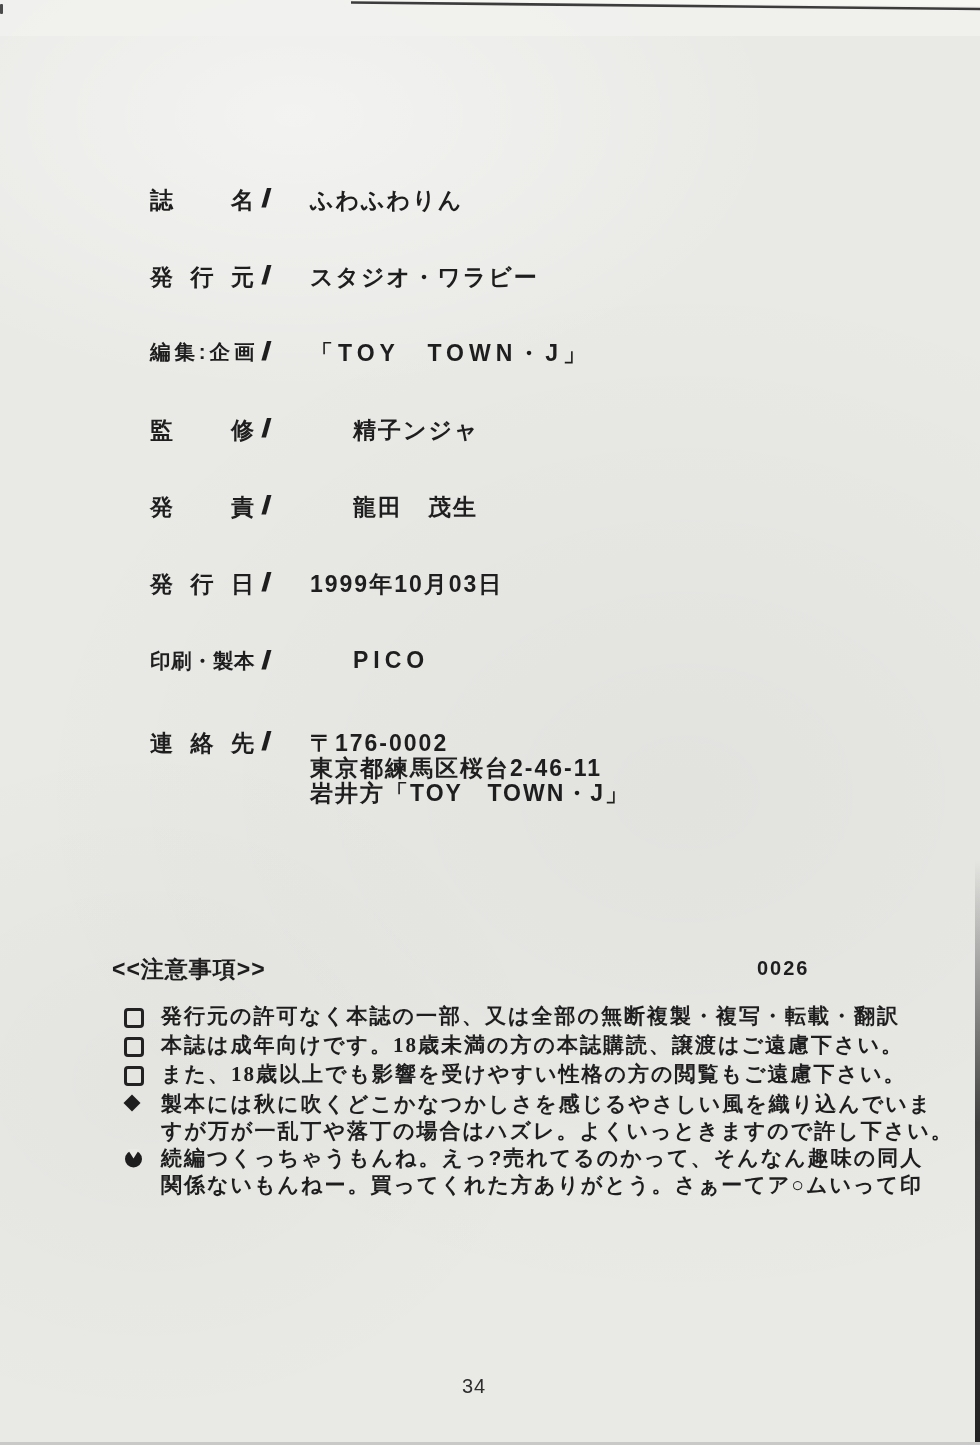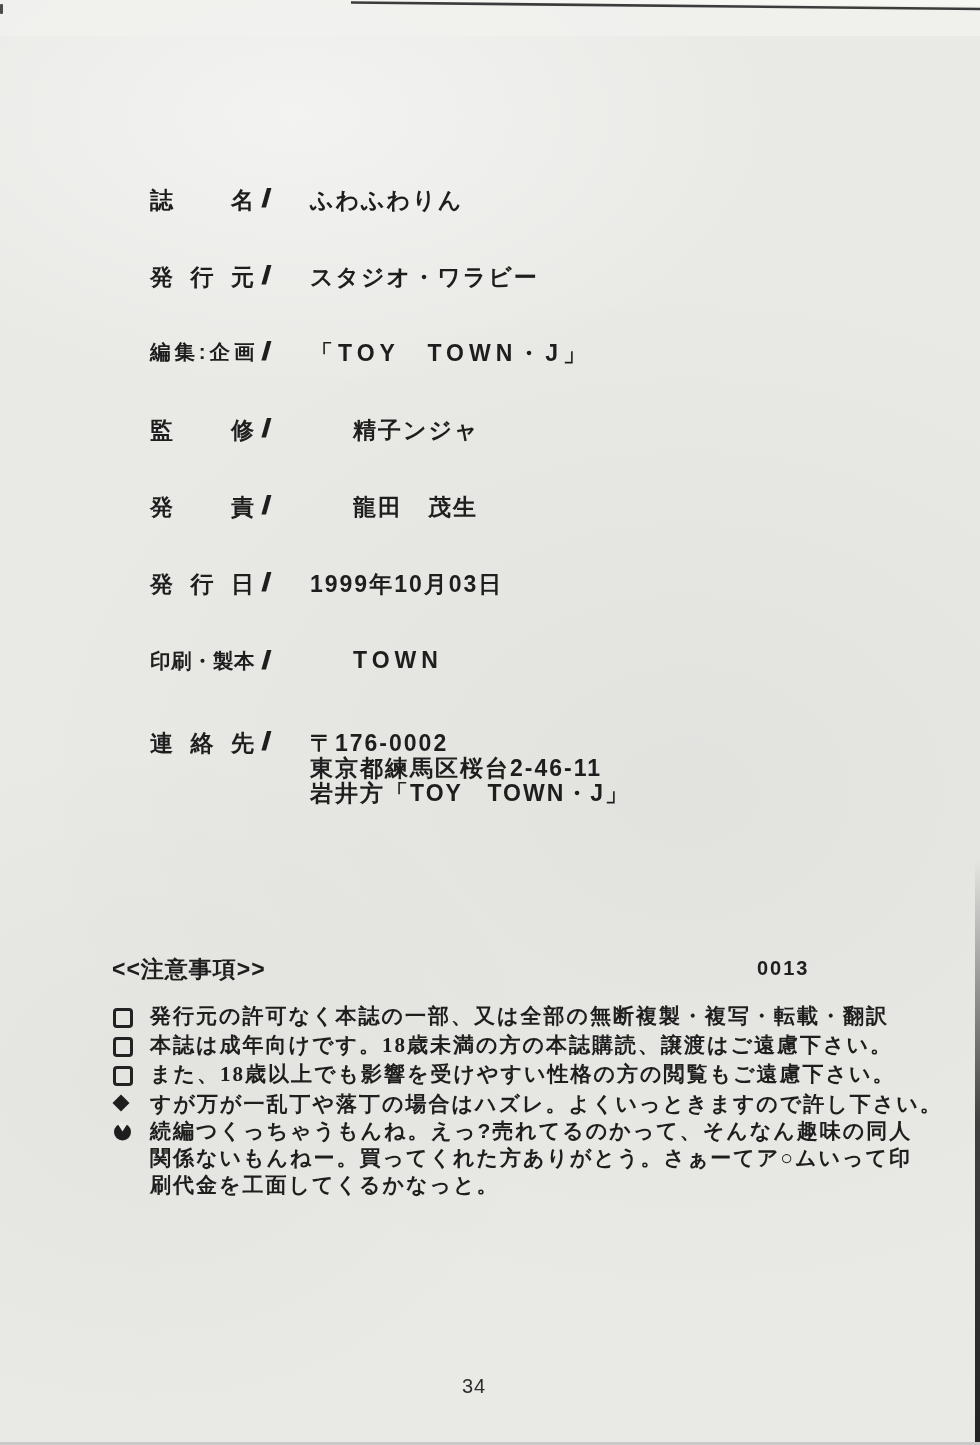--- a/index.html
+++ b/index.html
@@ -58,21 +58,21 @@
 
   
   .nheading {
     position:absolute; left:112px; top:954px;
     font-size:23px; font-weight:bold; letter-spacing:1px;
   }
   .ncode {
     position:absolute; left:757px; top:957px;
     font-size:20px; font-weight:bold; letter-spacing:2px;
   }
-  .nlist { position:absolute; left:113px; top:1003px; width:800px; }
+  .nlist { position:absolute; left:124px; top:1003px; width:800px; }
   .nitem { display:flex; align-items:flex-start; }
   .nbullet { flex:0 0 37px; width:37px; padding-top:5px; }
   .nline {
     font-size:21px; line-height:27px; font-weight:bold;
     letter-spacing:2px; white-space:nowrap;
   }
   .serif .nline { font-family:"Liberation Serif", serif; }
   .sans  .nline { font-family:"Liberation Sans", sans-serif; }
   .sq {
     display:inline-block; width:14px; height:14px;
@@ -130,32 +130,32 @@
     <span class="cvalue indent2">龍田　茂生</span>
   </div>
   <div class="crow" style="top:569px">
     <span class="clabel">発行日</span>
     <span class="csep">/</span>
     <span class="cvalue">1999年10月03日</span>
   </div>
   <div class="crow" style="top:647px">
     <span class="clabel small">印刷・製本</span>
     <span class="csep">/</span>
-    <span class="cvalue indent2 latin">TOWN</span>
+    <span class="cvalue indent2 latin">PICO</span>
   </div>
   <div class="crow" style="top:728px; height:110px">
     <span class="clabel">連絡先</span>
     <span class="csep">/</span>
     <span class="cvalue">〒176-0002</span>
     <span class="cvalue l2">東京都練馬区桜台2-46-11</span>
     <span class="cvalue l3">岩井方「TOY　TOWN・J」</span>
   </div>
 
   <div class="nheading">&lt;&lt;注意事項&gt;&gt;</div>
-  <div class="ncode">0013</div>
+  <div class="ncode">0026</div>
 
   <div class="nlist">
 
     <div class="nitem serif">
       <span class="nbullet"><span class="sq"></span></span>
       <div class="nlines">
         <div class="nline">発行元の許可なく本誌の一部、又は全部の無断複製・複写・転載・翻訳</div>
       </div>
     </div>
 
@@ -170,35 +170,35 @@
       <span class="nbullet"><span class="sq"></span></span>
       <div class="nlines">
         <div class="nline">また、18歳以上でも影響を受けやすい性格の方の閲覧もご遠慮下さい。</div>
       </div>
     </div>
 
 
     <div class="nitem sans">
       <span class="nbullet"><span class="dia"></span></span>
       <div class="nlines">
+        <div class="nline">製本には秋に吹くどこかなつかしさを感じるやさしい風を織り込んでいま</div>
         <div class="nline">すが万が一乱丁や落丁の場合はハズレ。よくいっときますので許し下さい。</div>
       </div>
     </div>
 
     <div class="nitem sans">
       <span class="nbullet">
         <svg width="19" height="19" viewBox="0 0 19 19">
           <circle cx="9.5" cy="10" r="8.5" fill="#1e1e1e"></circle>
           <polygon points="3.5,0 15.5,0 9.5,9.5" fill="#e9e9e6"></polygon>
         </svg>
       </span>
       <div class="nlines">
         <div class="nline">続編つくっちゃうもんね。えっ?売れてるのかって、そんなん趣味の同人</div>
         <div class="nline">関係ないもんねー。買ってくれた方ありがとう。さぁーてア○ムいって印</div>
-        <div class="nline">刷代金を工面してくるかなっと。</div>
       </div>
     </div>
 
   </div>
 
   <div class="pagenum">34</div>
 
 </div>
 
 </body></html>

